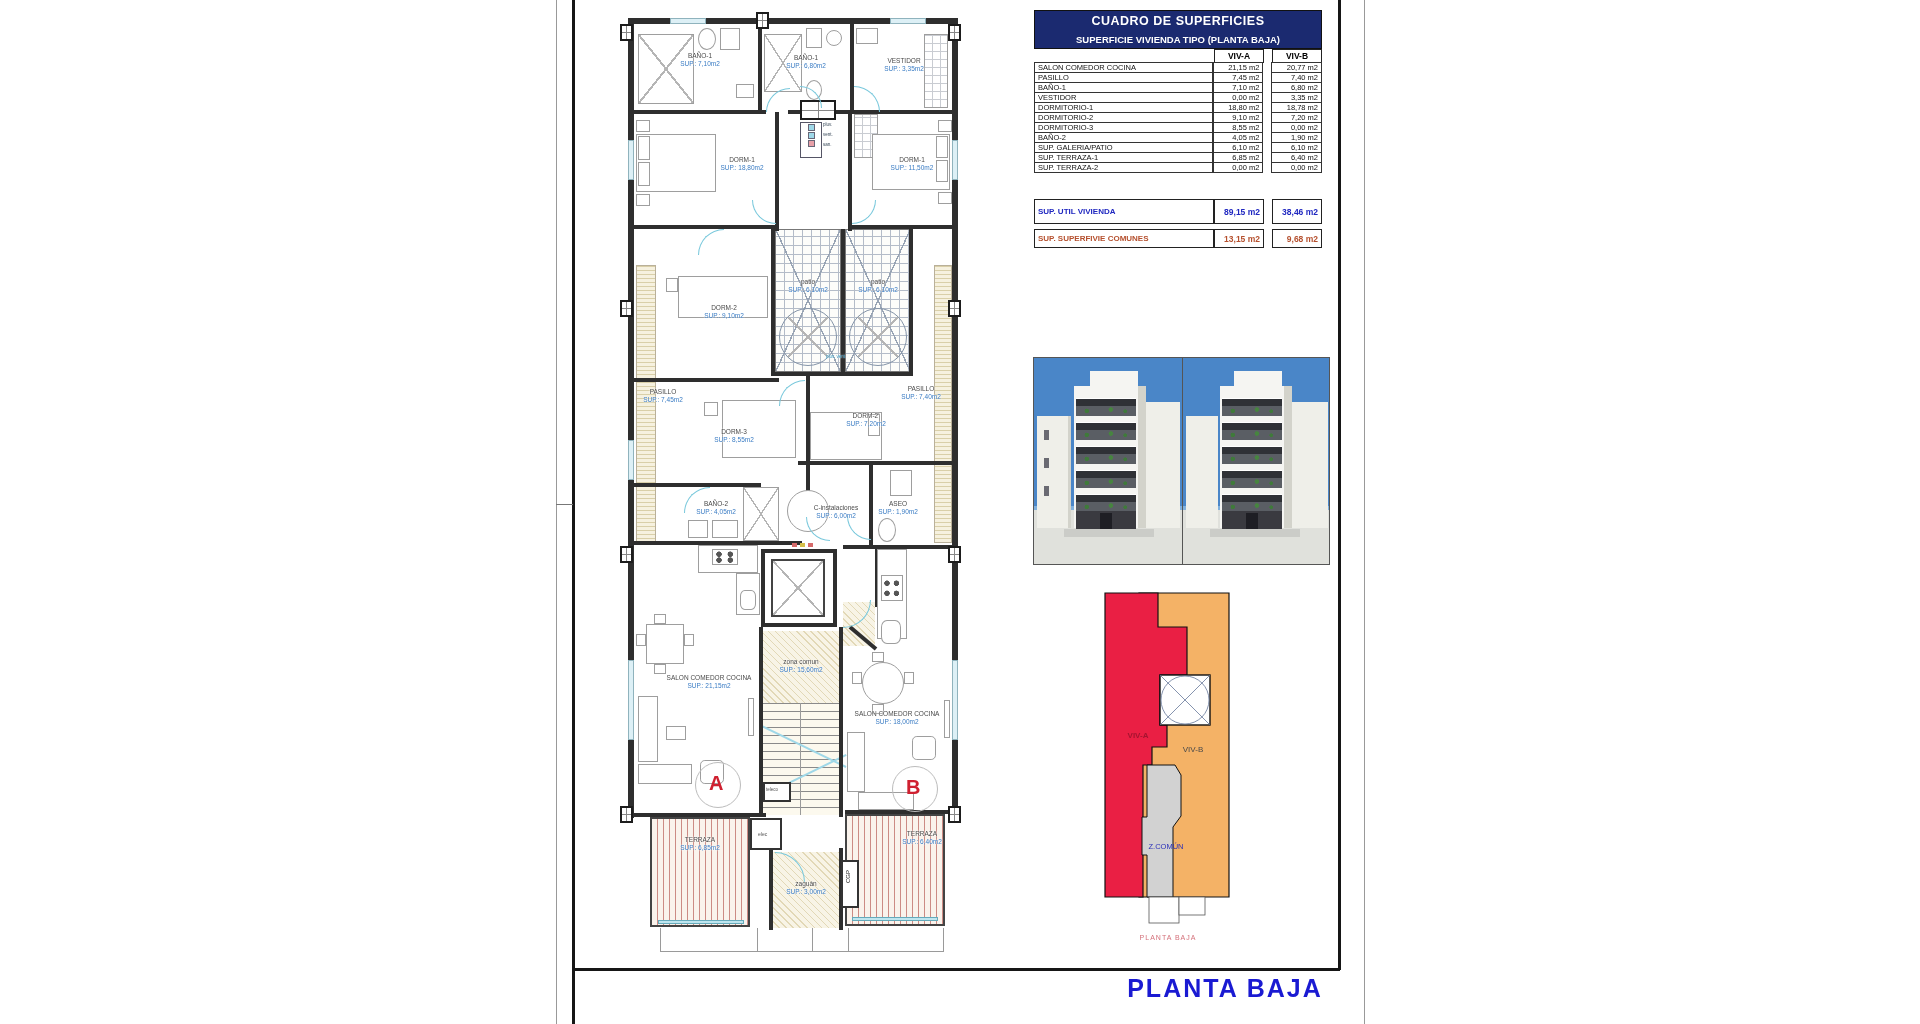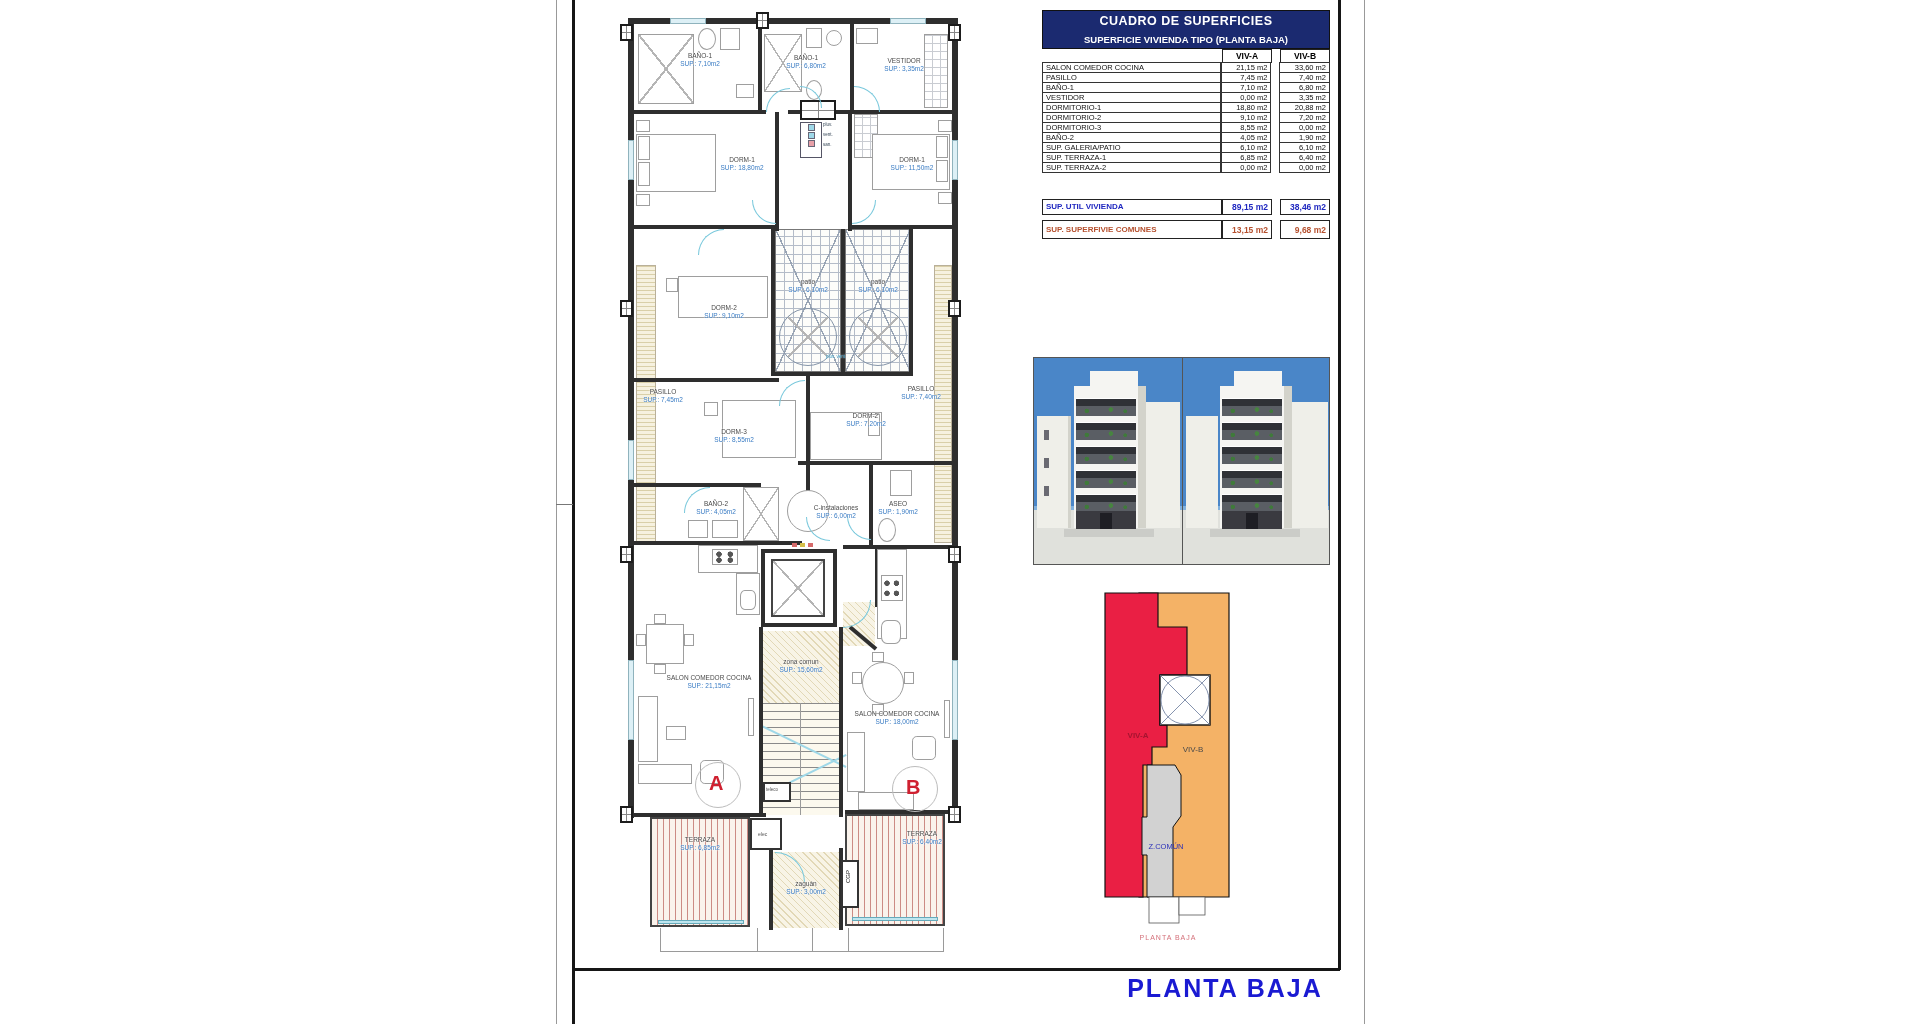--- a/index.html
+++ b/index.html
@@ -49,21 +49,21 @@
   .dr.bl{border-right:none;border-top:none;border-radius:0 0 0 100%;}
   .dr.br{border-left:none;border-top:none;border-radius:0 0 100% 0;}
   .swing{position:absolute;border:1px solid #bcbcbc;border-radius:50%;box-sizing:border-box;}
   
   .lbl{position:absolute;text-align:center;font-size:6.5px;line-height:1.3;color:#4a4a4a;
        transform:translateX(-50%);white-space:nowrap;text-shadow:0 0 2px #fff,0 0 2px #fff;}
   .lbl .sup{display:block;color:#3a7cc4;}
   .tiny{position:absolute;font-size:5px;color:#555;white-space:nowrap;text-shadow:0 0 2px #fff;}
   .unit{position:absolute;font-size:20px;font-weight:bold;color:#cf2030;}
   
-  .tbl{position:absolute;left:1034px;top:10px;width:288px;margin-left:8px;}
+  .tbl{position:absolute;left:1034px;top:10px;width:288px;}
   .t-head1{background:#1b2a70;color:#fff;font-weight:bold;font-size:12.5px;text-align:center;
     line-height:21px;height:21px;border:1px solid #111;border-bottom:none;letter-spacing:.5px;}
   .t-head2{background:#1b2a70;color:#fff;font-weight:bold;font-size:9.5px;text-align:center;
     line-height:15px;height:16px;border:1px solid #111;border-top:none;}
   .t-cols,.t-row{display:flex;}
   .t-cols{height:14px;}
   .t-colsp{width:180px;box-sizing:border-box;}
   .t-col{width:50px;border:1px solid #222;box-sizing:border-box;font-size:8.5px;font-weight:bold;
     text-align:center;line-height:12px;}
   .t-gap{width:8px;}
@@ -321,21 +321,21 @@
   <div class="t-cols">
     <div class="t-colsp"></div>
     <div class="t-col">VIV-A</div>
     <div class="t-gap"></div>
     <div class="t-col">VIV-B</div>
   </div>
   <div class="t-row">
       <div class="t-l">SALON COMEDOR COCINA</div>
       <div class="t-v">21,15 m2</div>
       <div class="t-gap"></div>
-      <div class="t-v">33,60 m2</div>
+      <div class="t-v">20,77 m2</div>
     </div>
   <div class="t-row">
       <div class="t-l">PASILLO</div>
       <div class="t-v">7,45 m2</div>
       <div class="t-gap"></div>
       <div class="t-v">7,40 m2</div>
     </div>
   <div class="t-row">
       <div class="t-l">BAÑO-1</div>
       <div class="t-v">7,10 m2</div>
@@ -345,21 +345,21 @@
   <div class="t-row">
       <div class="t-l">VESTIDOR</div>
       <div class="t-v">0,00 m2</div>
       <div class="t-gap"></div>
       <div class="t-v">3,35 m2</div>
     </div>
   <div class="t-row">
       <div class="t-l">DORMITORIO-1</div>
       <div class="t-v">18,80 m2</div>
       <div class="t-gap"></div>
-      <div class="t-v">20,88 m2</div>
+      <div class="t-v">18,78 m2</div>
     </div>
   <div class="t-row">
       <div class="t-l">DORMITORIO-2</div>
       <div class="t-v">9,10 m2</div>
       <div class="t-gap"></div>
       <div class="t-v">7,20 m2</div>
     </div>
   <div class="t-row">
       <div class="t-l">DORMITORIO-3</div>
       <div class="t-v">8,55 m2</div>
@@ -384,21 +384,21 @@
       <div class="t-gap"></div>
       <div class="t-v">6,40 m2</div>
     </div>
   <div class="t-row">
       <div class="t-l">SUP. TERRAZA-2</div>
       <div class="t-v">0,00 m2</div>
       <div class="t-gap"></div>
       <div class="t-v">0,00 m2</div>
     </div>
 
-  <div class="t-sum c-blue" style="margin-top:26px;height:16px;">
+  <div class="t-sum c-blue" style="margin-top:26px;height:25px;">
     <div class="t-sl c-blue">
         <div>SUP. UTIL VIVIENDA</div>
       </div>
     <div class="t-sv c-blue">89,15 m2</div>
     <div class="t-gap"></div>
     <div class="t-sv c-blue">38,46 m2</div>
   </div>
   <div class="t-sum c-red" style="margin-top:5px;height:19px;">
     <div class="t-sl c-red">
         <div>SUP. SUPERFIVIE COMUNES</div>

